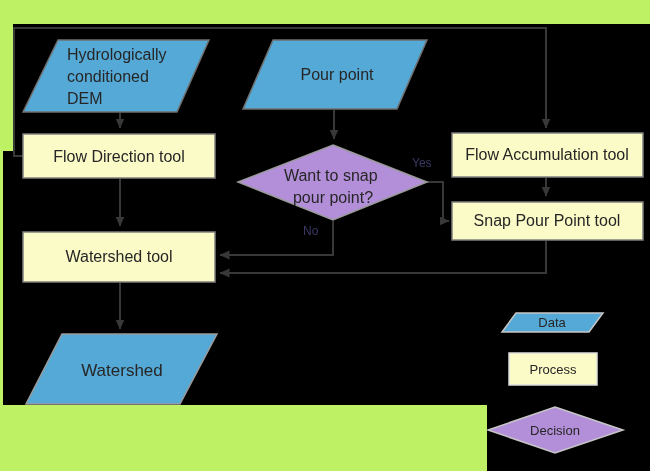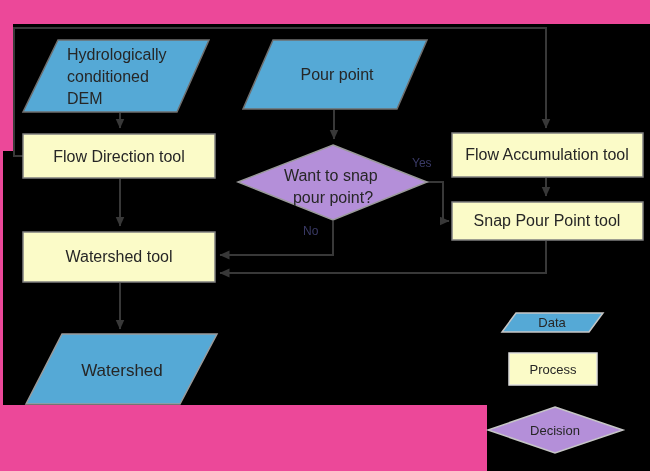--- a/index.html
+++ b/index.html
@@ -1,16 +1,16 @@
 <!DOCTYPE html>
 <html><head>
 <meta charset="utf-8">
 <style>
   html,body{margin:0;padding:0;background:#fff;}
-  .stage{position:relative;width:650px;height:471px;background:#ec4899;overflow:hidden;
+  .stage{position:relative;width:650px;height:471px;background:#bef264;overflow:hidden;
          font-family:"Liberation Sans",sans-serif;}
   svg text{font-family:"Liberation Sans",sans-serif;}
   .node-label{font-size:16px;}
   .small-label{font-size:13px;}
   .edge-label{font-size:12px;}
   .out-label{font-size:17px;}
 </style>
 </head>
 <body>
 

